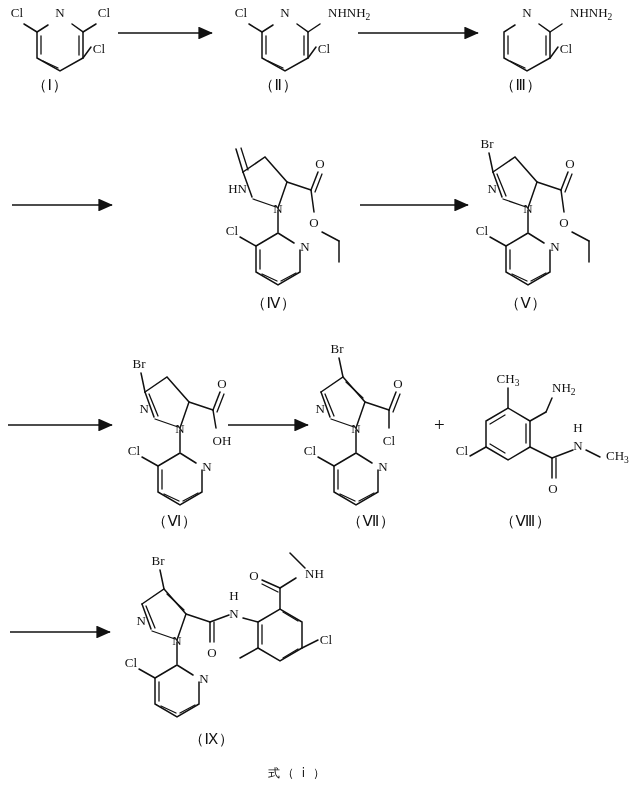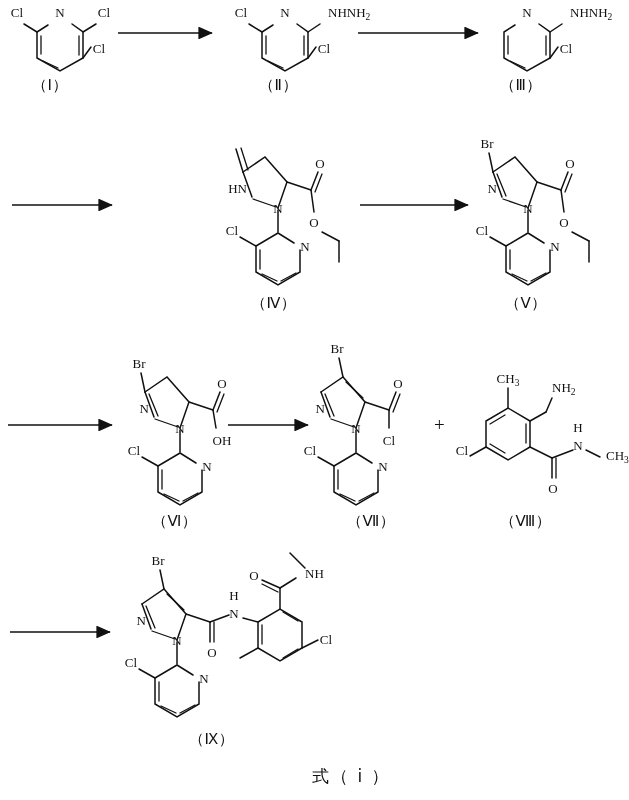--- a/index.html
+++ b/index.html
@@ -14,25 +14,24 @@
     position:absolute;
     font-family:"Liberation Serif", serif;
     font-size:15px;
     letter-spacing:0.5px;
     white-space:nowrap;
     color:#111;
   }
   .scheme-caption{
     position:absolute;
     font-family:"DejaVu Sans", sans-serif;
-    font-size:17px;
+    font-size:12px;
     letter-spacing:2px;
     white-space:nowrap;
     color:#111;
-    margin-left:44px;
   }
   .plus-sign{
     position:absolute;
     font-family:"Liberation Serif", serif;
     font-size:19px;
     color:#111;
   }
   text{font-family:"Liberation Serif", serif;fill:#111;}
   .atom{font-size:13px;}
   .sub{font-size:9.5px;}

